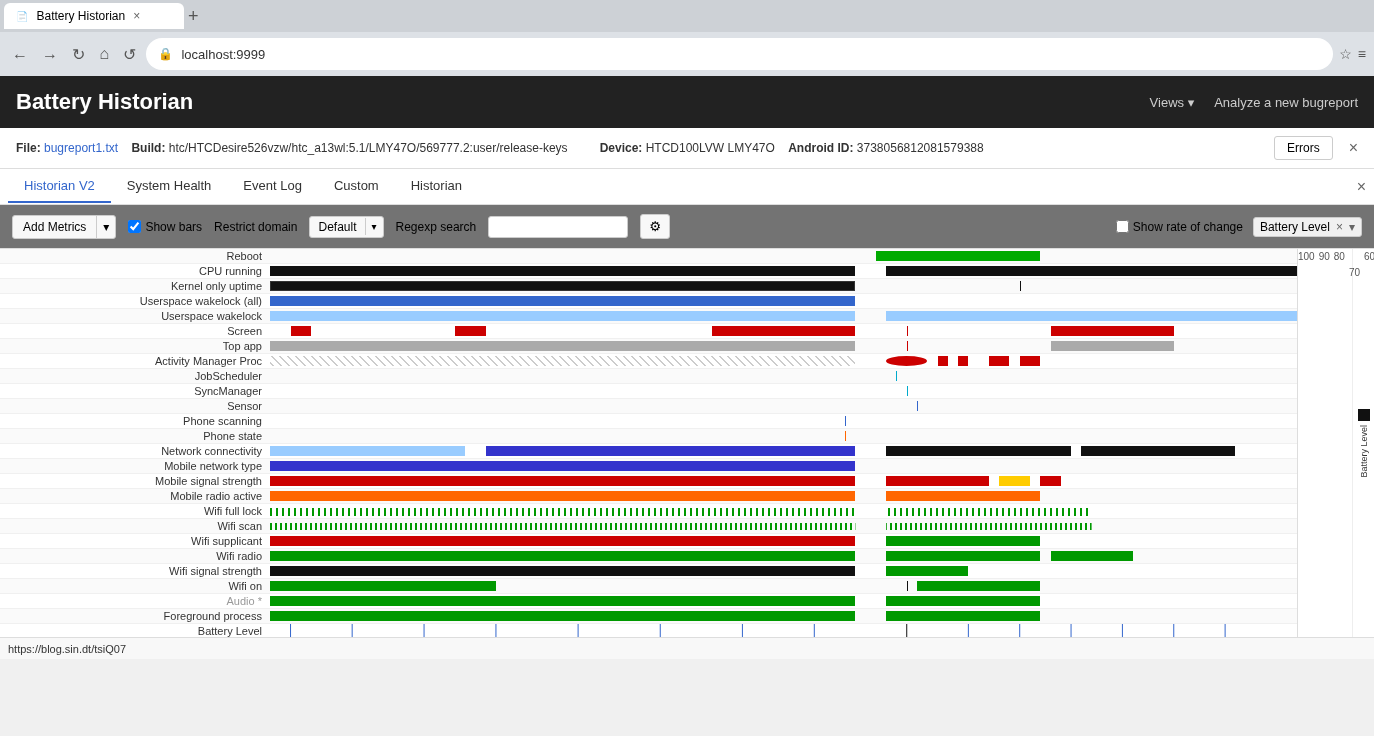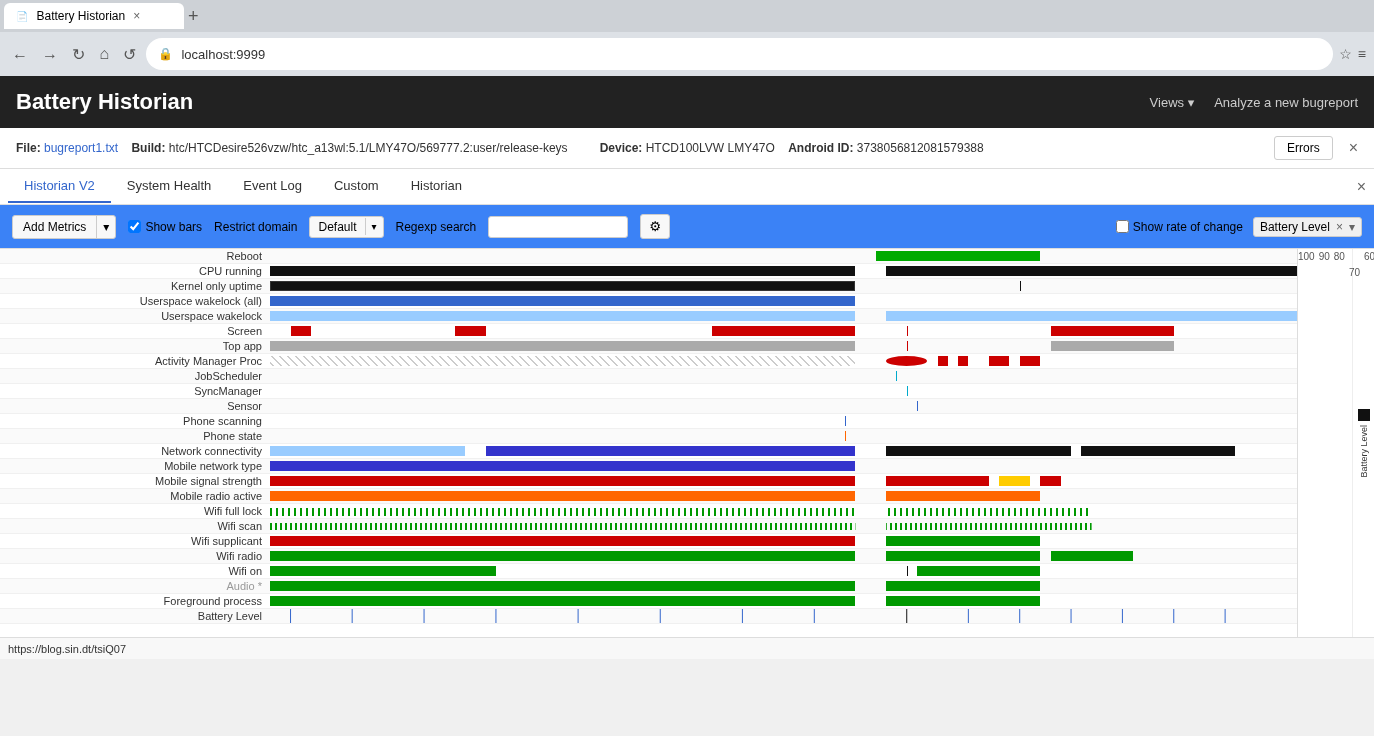--- a/index.html
+++ b/index.html
@@ -36,21 +36,21 @@
     .close-info { cursor: pointer; font-size: 16px; color: #666; margin-left: 8px; }
 
     
     .tabs-bar { background: white; border-bottom: 1px solid #ddd; display: flex; align-items: center; padding: 0 8px; height: 36px; justify-content: space-between; }
     .tabs { display: flex; gap: 0; }
     .tab-item { padding: 8px 16px; cursor: pointer; font-size: 13px; color: #333; border-bottom: 2px solid transparent; }
     .tab-item.active { border-bottom: 2px solid #3366cc; color: #3366cc; }
     .tab-close-x { cursor: pointer; color: #666; font-size: 16px; }
 
     
-    .toolbar { background: #3b82f6; border-bottom: 1px solid #ddd; display: flex; align-items: center; padding: 6px 12px; gap: 12px; height: 44px; }
+    .toolbar { background: #737373; border-bottom: 1px solid #ddd; display: flex; align-items: center; padding: 6px 12px; gap: 12px; height: 44px; }
     .add-metrics-btn { display: flex; align-items: center; border: 1px solid #ccc; border-radius: 3px; cursor: pointer; font-size: 12px; background: #f8f8f8; }
     .add-metrics-main { padding: 4px 10px; }
     .add-metrics-arrow { padding: 4px 6px; border-left: 1px solid #ccc; }
     .show-bars-label { display: flex; align-items: center; gap: 4px; font-size: 12px; cursor: pointer; }
     .regexp-input { border: 1px solid #ccc; padding: 3px 8px; border-radius: 3px; font-size: 12px; width: 140px; }
     .gear-btn { background: #f8f8f8; border: 1px solid #ccc; padding: 4px 8px; cursor: pointer; border-radius: 3px; }
     .toolbar-right { margin-left: auto; display: flex; align-items: center; gap: 10px; }
     .show-rate-label { display: flex; align-items: center; gap: 4px; font-size: 12px; cursor: pointer; }
     .battery-level-tag { display: flex; align-items: center; border: 1px solid #ccc; border-radius: 3px; background: #f0f0f0; font-size: 12px; padding: 2px 6px; gap: 6px; }
     .battery-level-x { cursor: pointer; color: #666; }
@@ -363,20 +363,28 @@
 
       <div class="chart-row" style="height:15px;">
         <div class="row-label">Wifi radio</div>
         <div class="row-bar-area">
           <div style="position:absolute;left:0%;width:57%;height:70%;top:15%;background:#009900;"></div>
           <div style="position:absolute;left:60%;width:15%;height:70%;top:15%;background:#009900;"></div>
           <div style="position:absolute;left:76%;width:8%;height:70%;top:15%;background:#009900;"></div>
         </div>
       </div>
 
+      <div class="chart-row" style="height:15px;">
+        <div class="row-label">Wifi signal strength</div>
+        <div class="row-bar-area">
+          <div style="position:absolute;left:0%;width:57%;height:70%;top:15%;background:#111;"></div>
+          <div style="position:absolute;left:60%;width:8%;height:70%;top:15%;background:#009900;"></div>
+
+        </div>
+      </div>
 
       <div class="chart-row" style="height:15px;">
         <div class="row-label">Wifi on</div>
         <div class="row-bar-area">
           <div style="position:absolute;left:0%;width:22%;height:70%;top:15%;background:#009900;"></div>
           <div style="position:absolute;left:62%;width:1px;height:70%;top:15%;background:#111;"></div>
           <div style="position:absolute;left:63%;width:12%;height:70%;top:15%;background:#009900;"></div>
         </div>
       </div>
 

